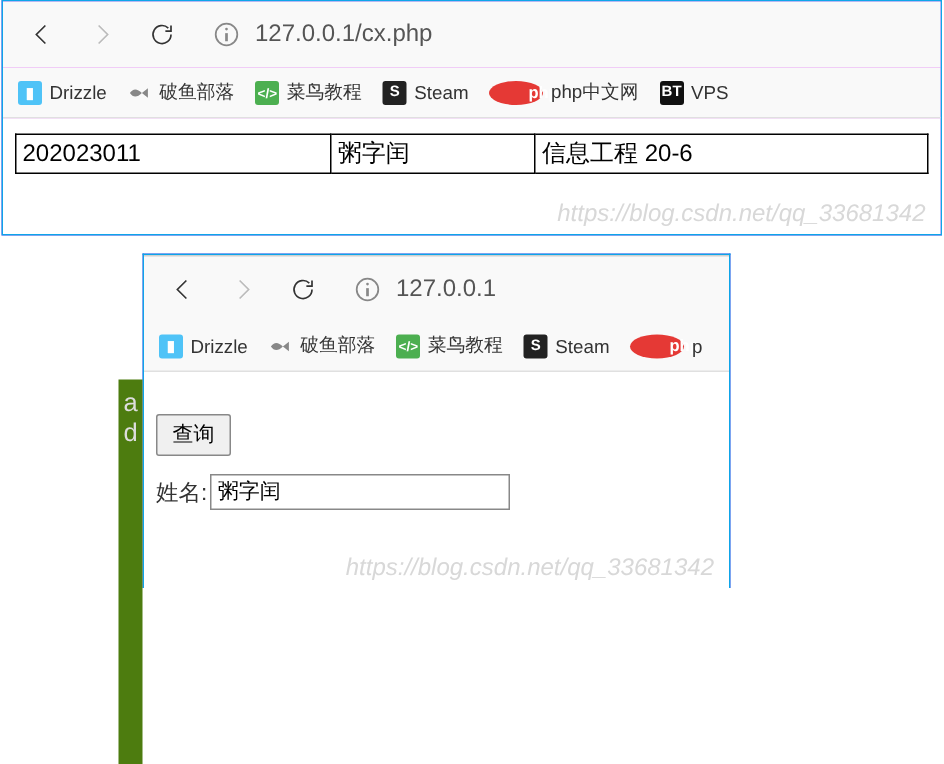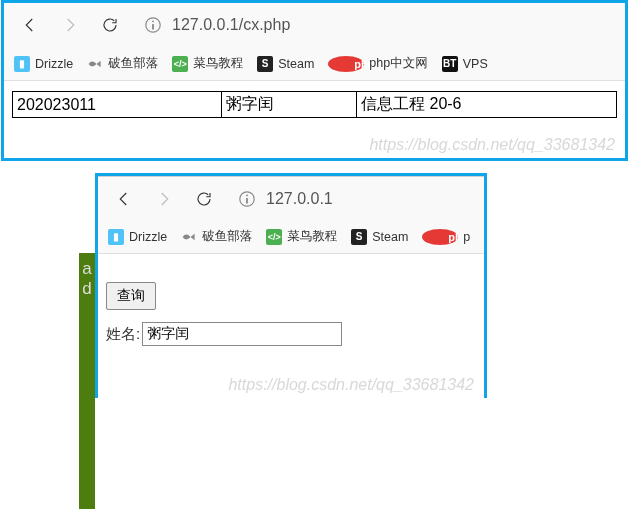--- a/index.html
+++ b/index.html
@@ -1,18 +1,18 @@
 <!DOCTYPE html>
 <html><head>
   <meta charset="utf-8">
   <style>
     * { box-sizing: border-box; margin: 0; padding: 0; }
     body { font-family: "Microsoft YaHei", Arial, sans-serif; background: #fff; width: 629px; }
     
-    .browser-window { background: #d946ef; border: 3px solid #0ea5e9; }
+    .browser-window { background: #d946ef; border: 1px solid #0ea5e9; }
     .window1 { width: 627px; margin: 0 1px; }
     .window2 { width: 392px; margin-left: 95px; margin-top: 12px; border-bottom: none; }
     
     .nav-toolbar { display: flex; align-items: center; height: 44px; padding: 0 8px; gap: 4px; border-top: 1px solid #d0d0d0; background: #f9f9f9; }
     .window1 .nav-toolbar { border-top: none; }
     
     .nav-btn { width: 36px; height: 36px; display: flex; align-items: center; justify-content: center; cursor: pointer; border-radius: 2px; }
     .nav-btn svg { width: 18px; height: 18px; stroke: #333; stroke-width: 1.5; fill: none; }
     .nav-btn.disabled svg { stroke: #bbb; }
     

